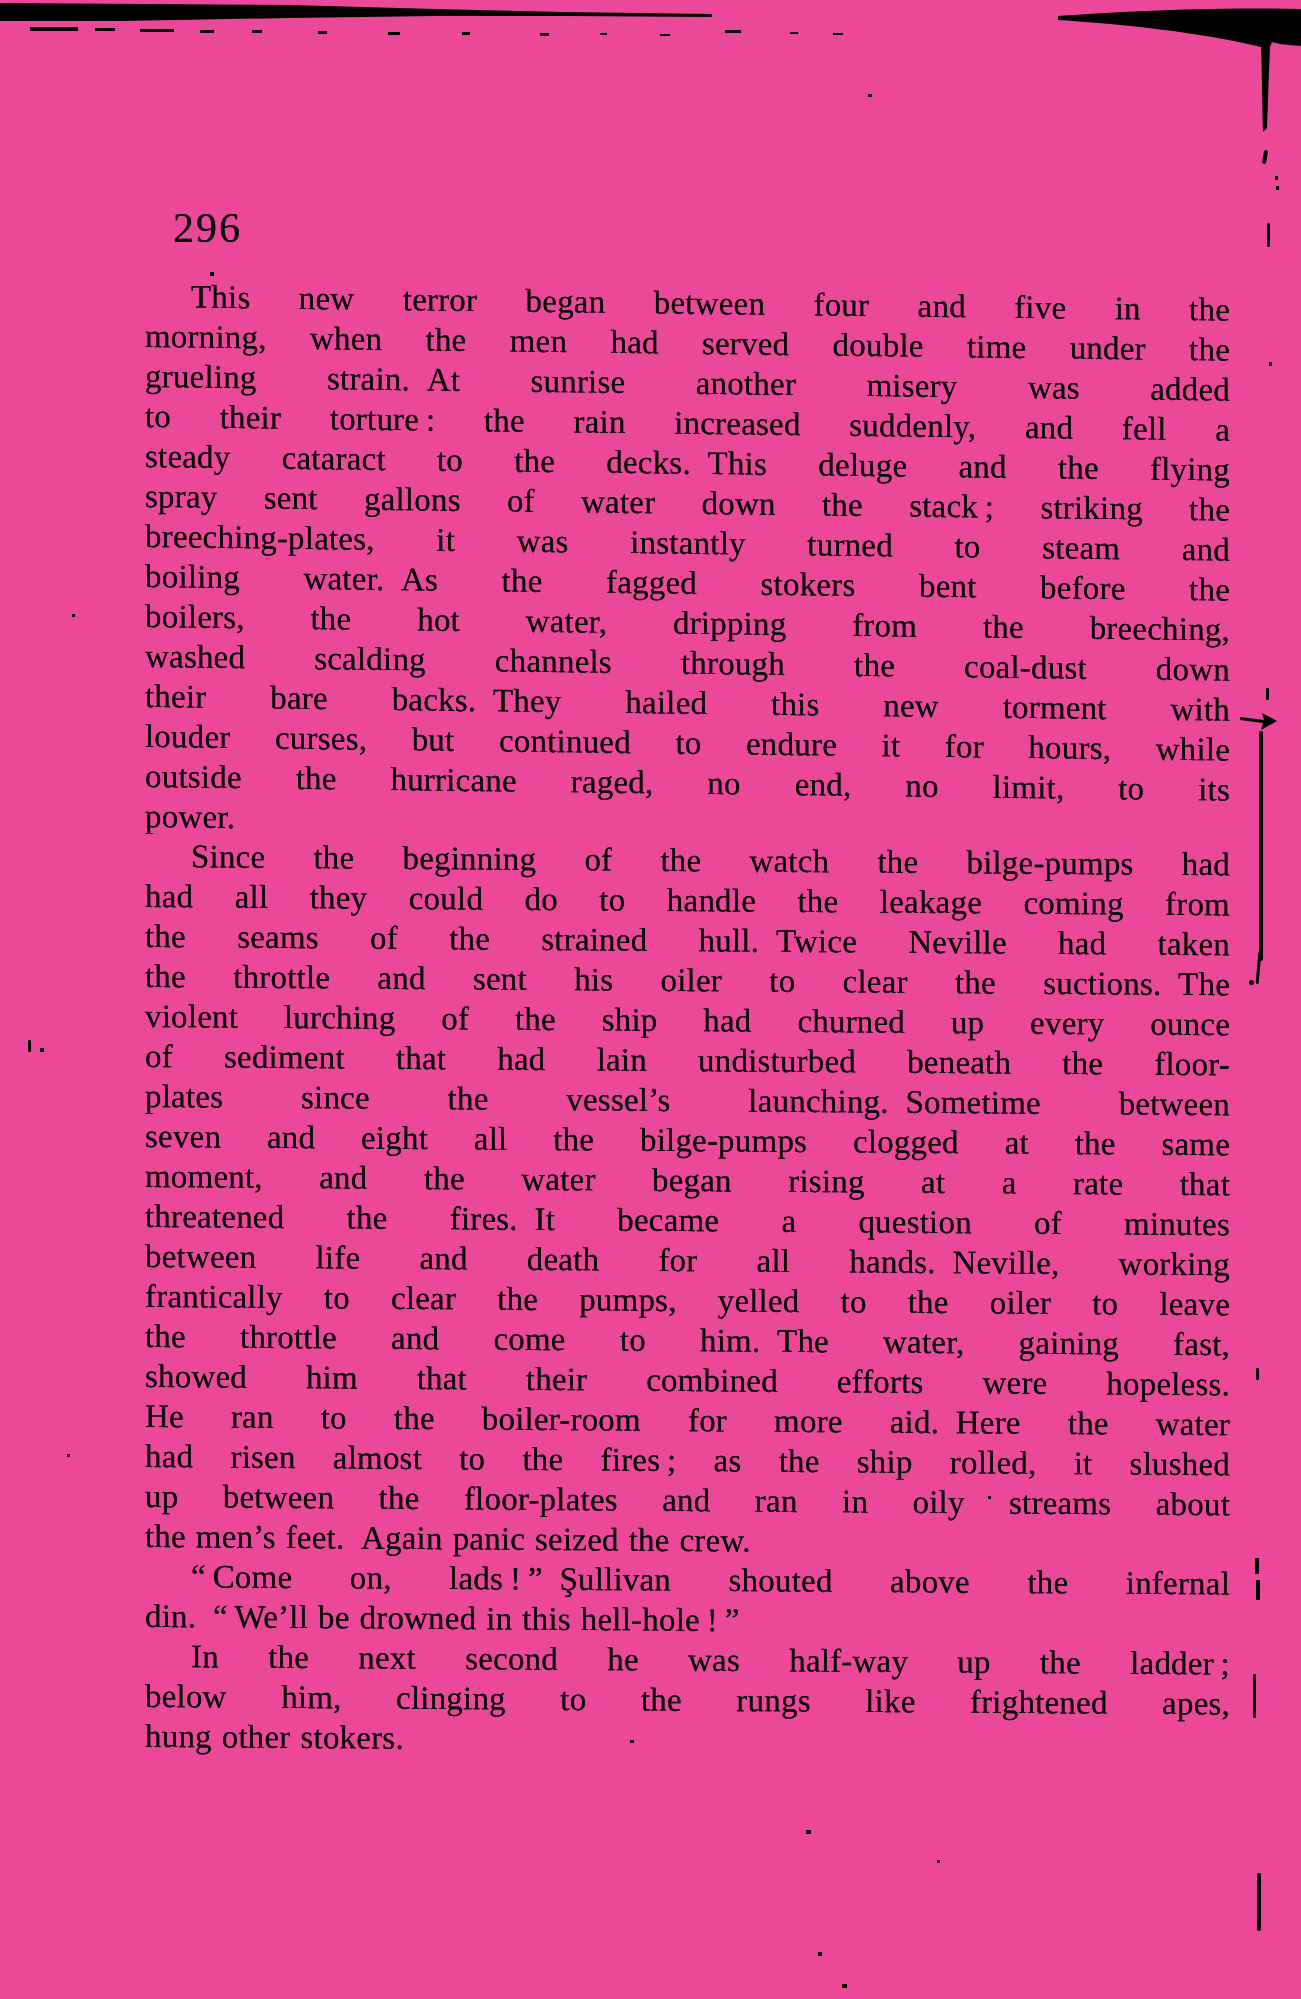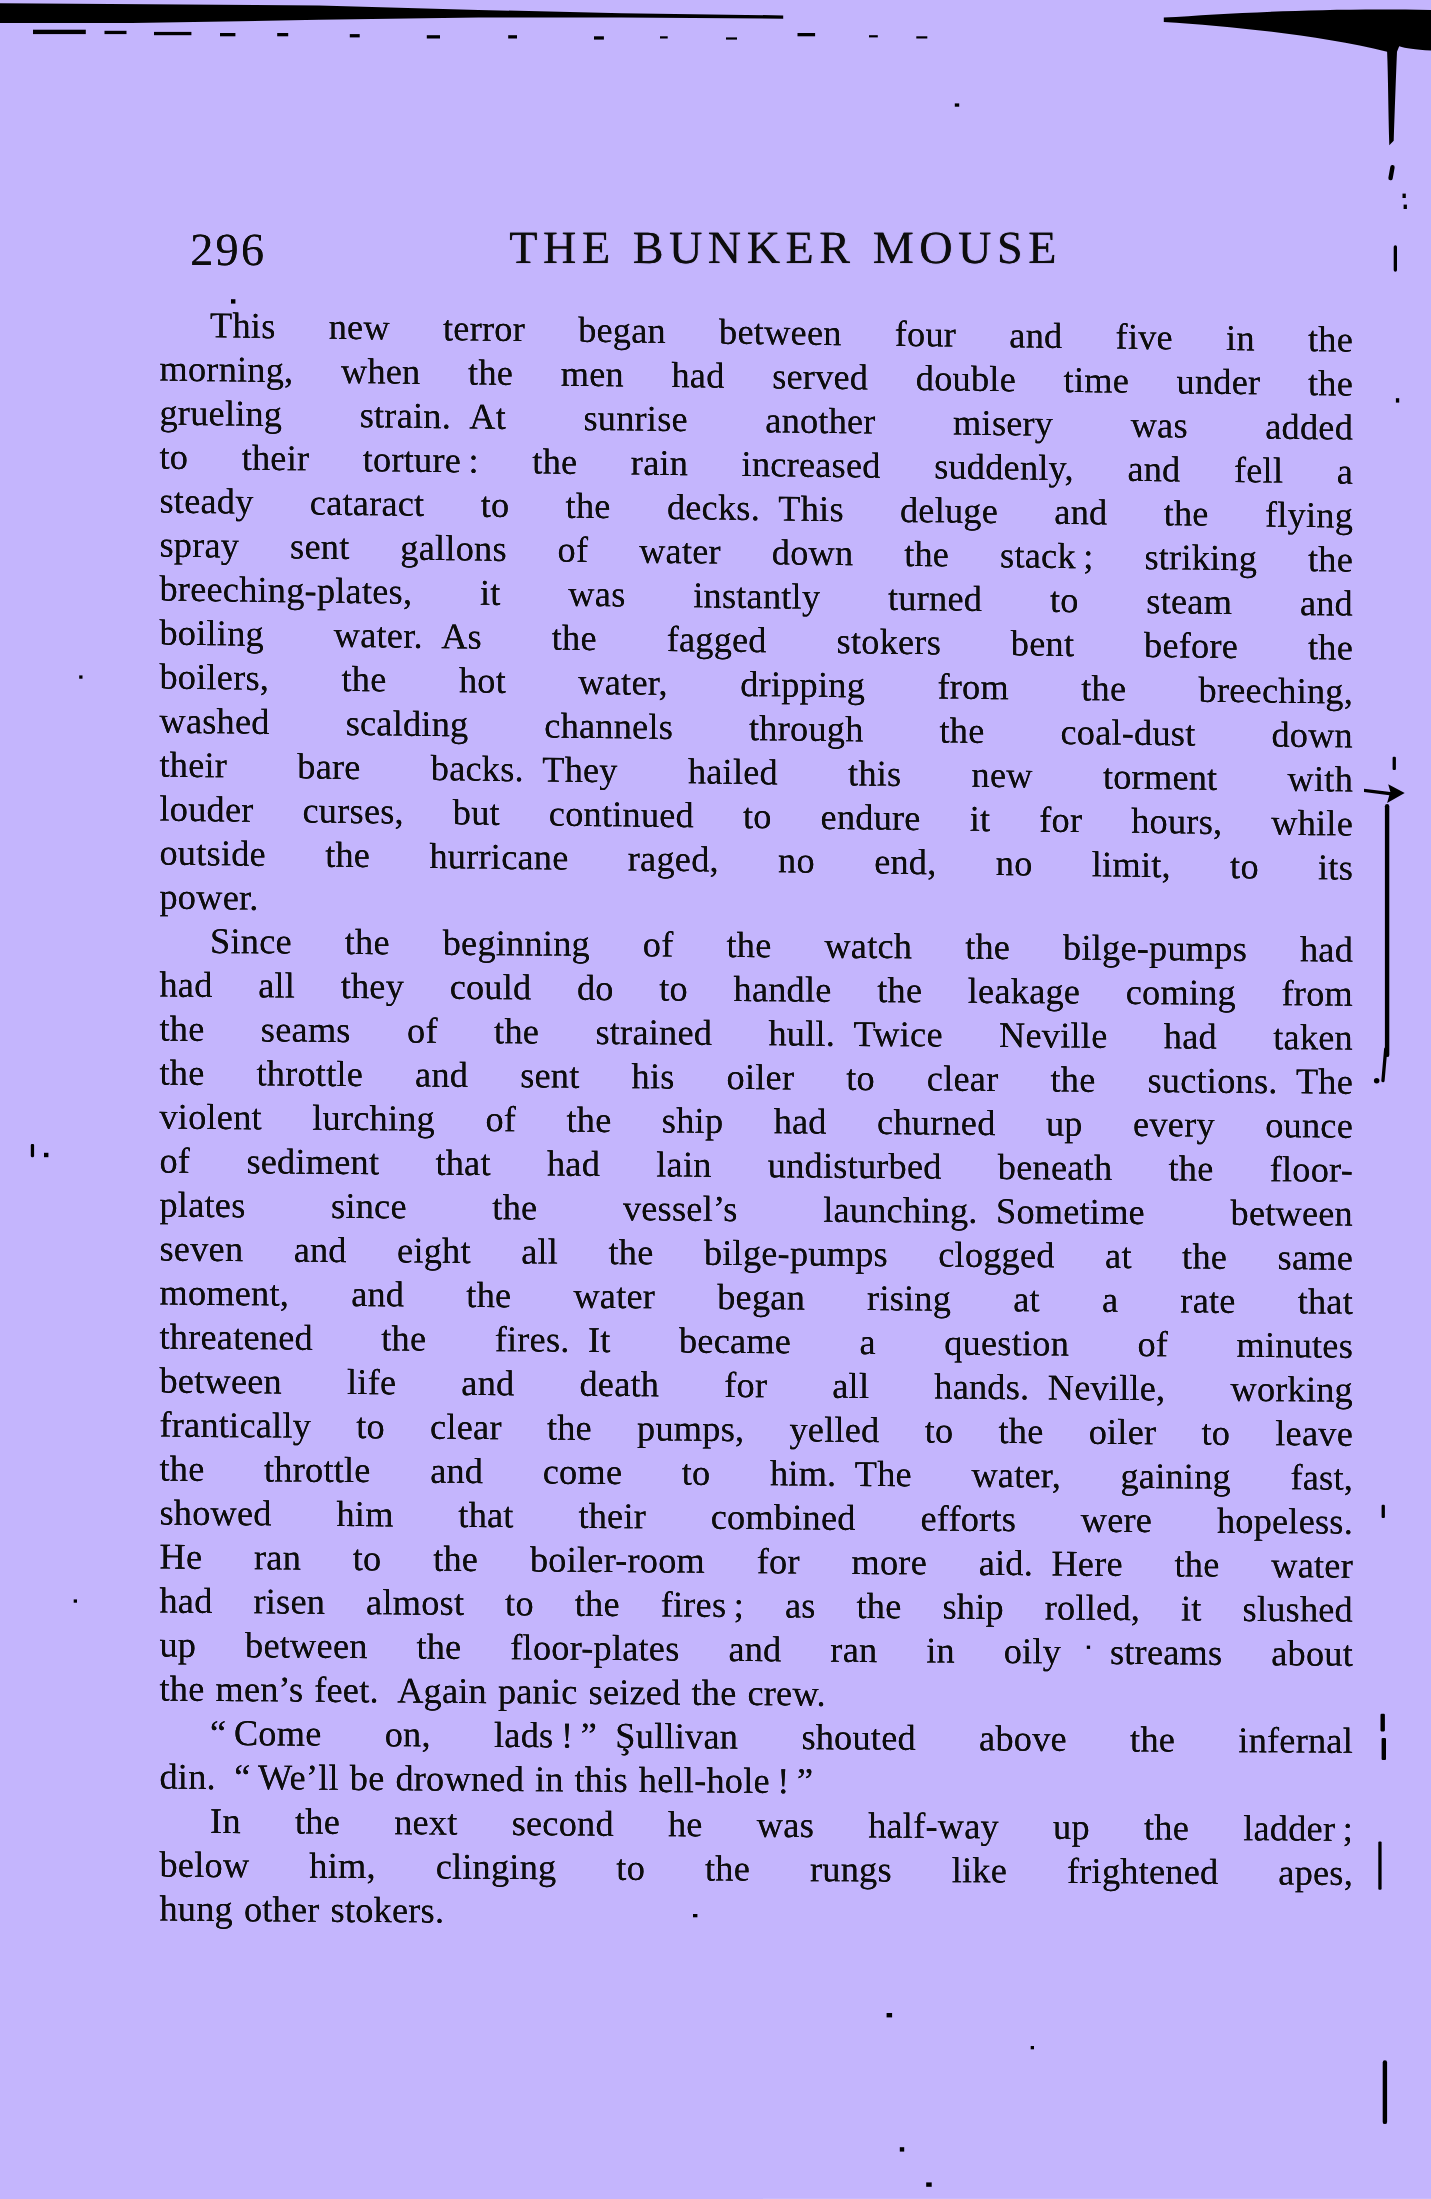--- a/index.html
+++ b/index.html
@@ -1,19 +1,19 @@
 <!DOCTYPE html>
 <html><head>
 <meta charset="utf-8">
 <style>
   html,body{margin:0;padding:0;background:#ffffff;}
   .page{
     position:relative;
     width:1301px;height:1999px;
-    background:#c4b5fd;
+    background:#ec4899;
     color:#0d0d0d;
     font-family:"Liberation Serif","DejaVu Serif",serif;
     overflow:hidden;
   }
   
   .running-head{position:absolute;top:202px;left:145px;width:1085px;height:56px;}
   .page-number{
     position:absolute;left:28px;top:2px;
     font-size:42px;letter-spacing:2px;
     text-shadow:0 0 0.6px currentColor;
@@ -71,21 +71,20 @@
   </svg>
 
   <svg class="artifact" style="left:1050px;top:0;width:251px;height:140px;" viewBox="0 0 251 140">
     <path class="ink" d="M8,16 C 70,12 150,7 251,9 L251,46 C 236,45 228,44 222,42 L220,47
                          C 219,70 218,100 217,128 L213,132 C 212,100 212,70 211,47
                          C 150,32 70,24 8,20 Z"></path>
   </svg>
 
   <header class="running-head">
     <span class="page-number">296</span>
-    <span class="running-title">THE BUNKER MOUSE</span>
   </header>
 
   <main class="text-block">
     <div class="para para-1">
       <div class="line indent">This new terror began between four and five in the</div>
       <div class="line">morning, when the men had served double time under the</div>
       <div class="line">grueling strain. At sunrise another misery was added</div>
       <div class="line">to their torture : the rain increased suddenly, and fell a</div>
       <div class="line">steady cataract to the decks. This deluge and the flying</div>
       <div class="line">spray sent gallons of water down the stack ; striking the</div>

